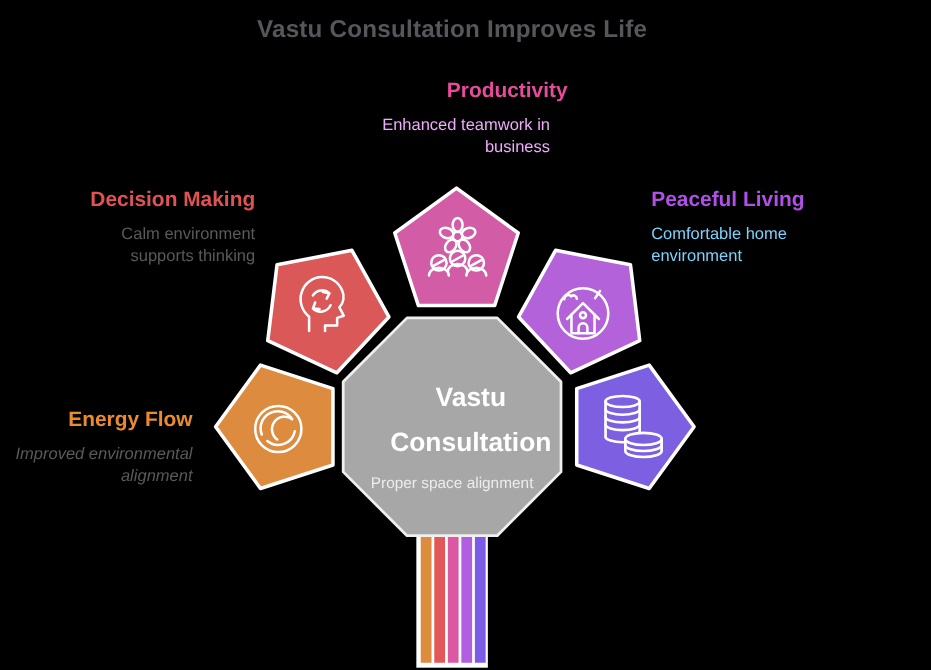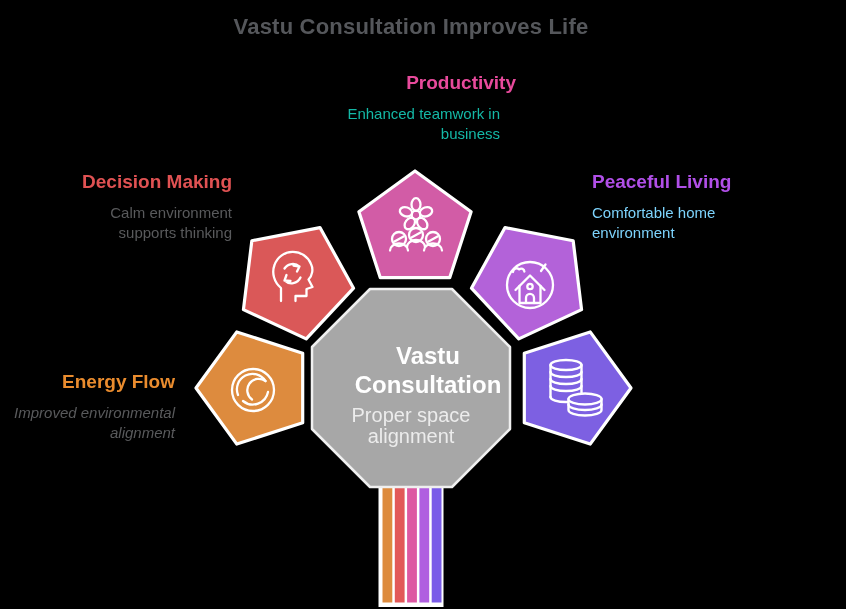--- a/index.html
+++ b/index.html
@@ -15,22 +15,22 @@
   .sec-productivity p{max-width:178px;margin:0 auto;}
   .sec-decision{left:32px;top:170px;width:200px;text-align:right;}
   .sec-decision p{max-width:142px;margin-left:auto;}
   .sec-peaceful{left:592px;top:170px;width:200px;text-align:left;}
   .sec-peaceful p{max-width:162px;}
   .sec-energy{left:0;top:370px;width:175px;text-align:right;}
   .sec-energy p{max-width:175px;margin-left:auto;font-style:italic;}
   .sec-financial{left:666px;top:369px;width:180px;text-align:left;}
   .sec-financial p{max-width:185px;}
   .center-label{position:absolute;left:311px;top:341px;width:200px;text-align:center;}
-  .center-label .ch{font-size:24px;line-height:29px;font-weight:bold;padding-left:34px;}
-  .center-label .cd{font-size:20px;line-height:21px;max-width:150px;margin:6px auto 0;}
+  .center-label .ch{font-size:24px;line-height:41px;font-weight:bold;padding-left:34px;}
+  .center-label .cd{font-size:14px;line-height:21px;max-width:150px;margin:6px auto 0;}
 </style>
 </head>
 <body>
 
 <div class="stage" style="background-color: rgb(0, 0, 0);">
 
   <svg class="diagram" width="846" height="609" viewBox="0 0 846 609">
 
     <g>
       <rect x="378.5" y="482" width="65" height="125" fill="#ffffff"></rect>
@@ -105,21 +105,21 @@
       <path d="M -7.5,9 L -7.5,20 a 16.5,5.5 0 0 0 33,0 L 25.5,9 Z" fill="#7d60e2"></path>
       <ellipse cx="9" cy="9" rx="16.5" ry="5.5" fill="#7d60e2"></ellipse>
       <path d="M -7.5,14.5 a 16.5,5.5 0 0 0 33,0"></path>
     </g>
   </svg>
 
   <div class="page-title" style="color: rgb(85, 87, 91);">Vastu Consultation Improves Life</div>
 
   <div class="sec sec-productivity">
     <h2 style="color: rgb(232, 74, 156);">Productivity</h2>
-    <p style="color: #14b8a6;">Enhanced teamwork in business</p>
+    <p style="color: #f0abfc;">Enhanced teamwork in business</p>
   </div>
 
   <div class="sec sec-decision">
     <h2 style="color: rgb(224, 82, 83);">Decision Making</h2>
     <p style="color: rgb(89, 90, 92);">Calm environment supports thinking</p>
   </div>
 
   <div class="sec sec-peaceful">
     <h2 style="color: rgb(177, 79, 232);">Peaceful Living</h2>
     <p style="color: #7dd3fc;">Comfortable home environment</p>

